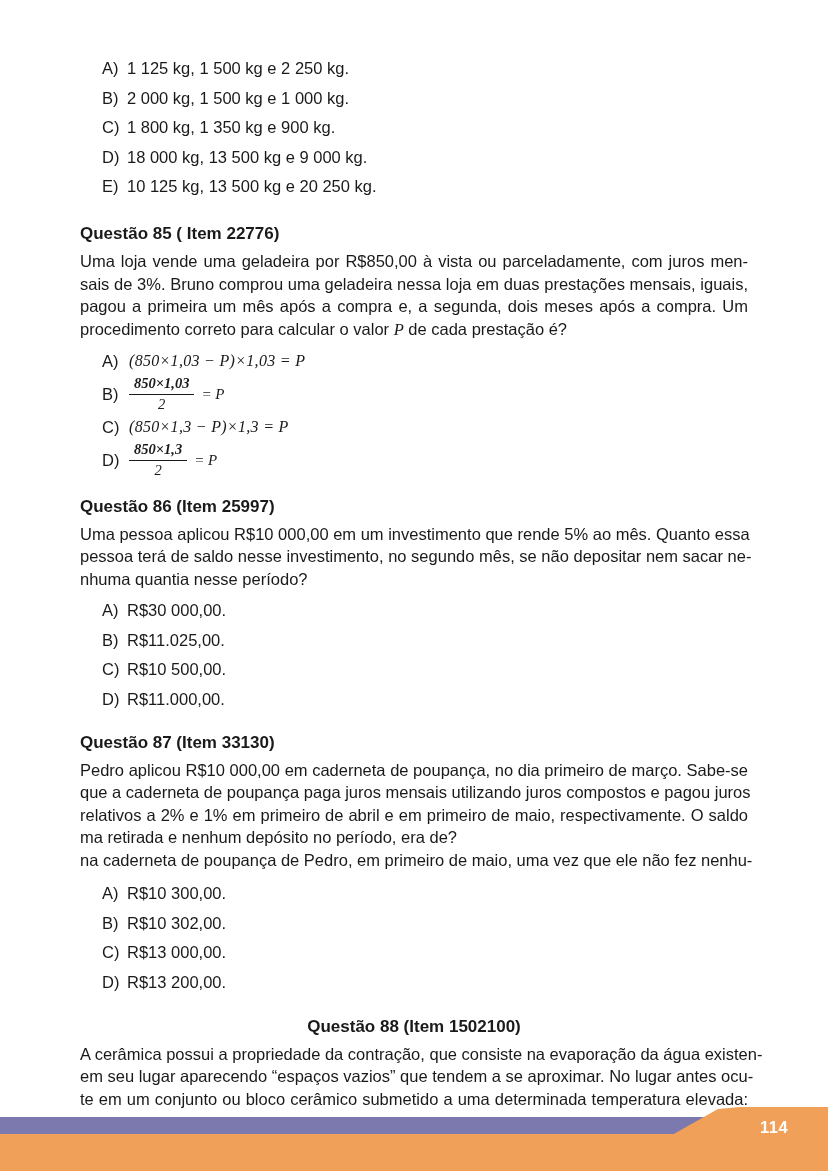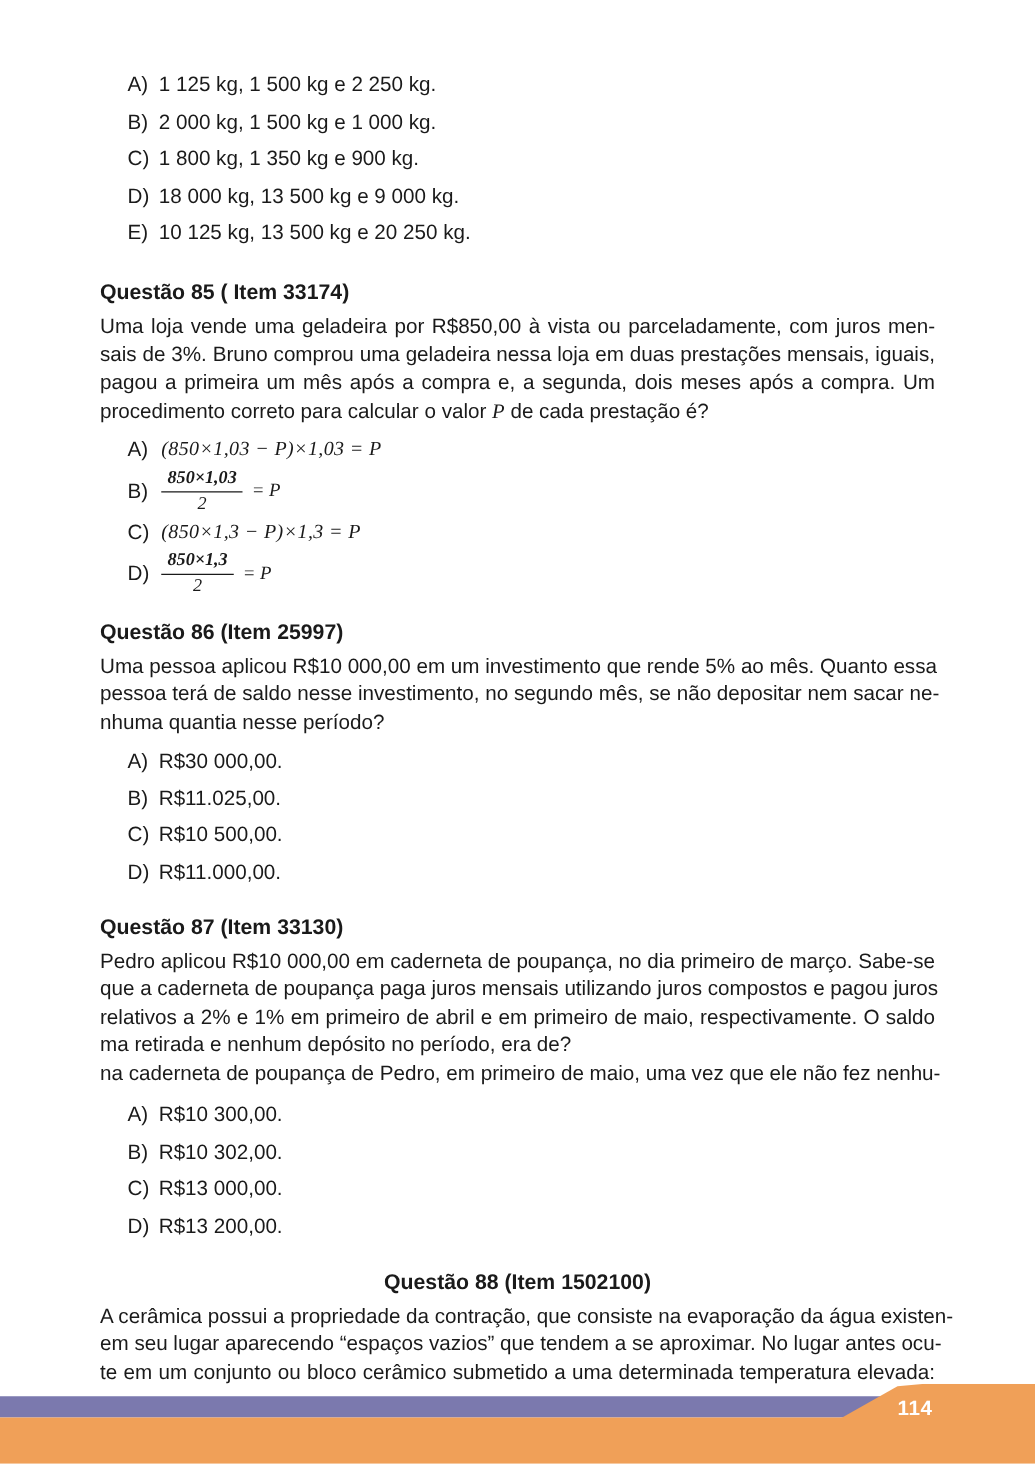--- a/index.html
+++ b/index.html
@@ -114,21 +114,21 @@
   }
   .footer-orange-wedge {
     position: absolute;
     left: 656px; top: 1107px;
     width: 172px; height: 28px;
     background: var(--orange);
     clip-path: polygon(16px 28px, 62px 2px, 84px 0px, 172px 0px, 172px 28px);
   }
   .page-number {
     position: absolute;
-    left: 712px; top: 1118px;
+    left: 754px; top: 1118px;
     width: 40px;
     text-align: center;
     font-size: 16.5px;
     font-weight: bold;
     letter-spacing: 0.5px;
     color: var(--page-number-text);
   }
 </style>
 </head>
 <body>
@@ -151,21 +151,21 @@
     <div class="opt">
       <span class="letter">D)</span>
       <span class="otext">18 000 kg, 13 500 kg e 9 000 kg.</span>
     </div>
     <div class="opt">
       <span class="letter">E)</span>
       <span class="otext">10 125 kg, 13 500 kg e 20 250 kg.</span>
     </div>
   </div>
 
-  <div class="qtitle mt-h85">Questão 85 ( Item 33174)</div>
+  <div class="qtitle mt-h85">Questão 85 ( Item 22776)</div>
   <div class="para">
     <div class="pline">Uma loja vende uma geladeira por R$850,00 à vista ou parceladamente, com juros men-</div>
     <div class="pline">sais de 3%. Bruno comprou uma geladeira nessa loja em duas prestações mensais, iguais,</div>
     <div class="pline">pagou a primeira um mês após a compra e, a segunda, dois meses após a compra. Um</div>
     <div class="pline last"><span>procedimento correto para calcular o valor </span><span class="mvar">P</span><span> de cada prestação é?</span></div>
   </div>
   <div class="math-opts">
     <div class="mopt">
       <span class="letter">A)</span>
       <span class="formula">(850×1,03 − P)×1,03 = P</span>

